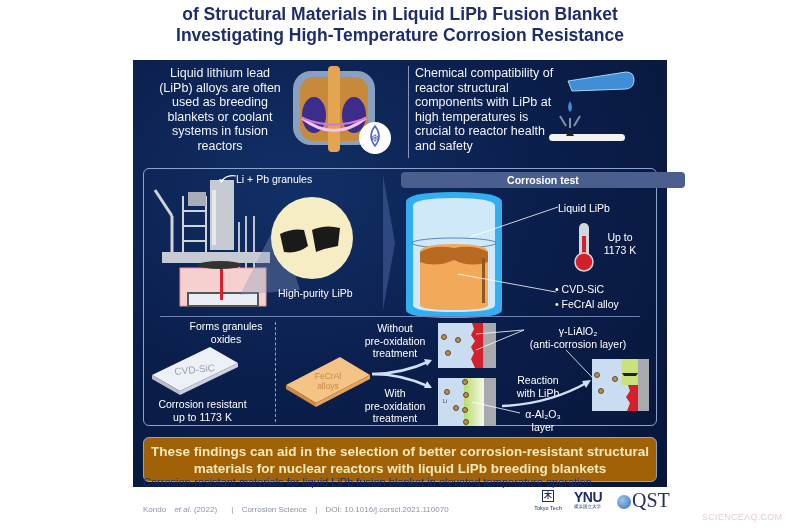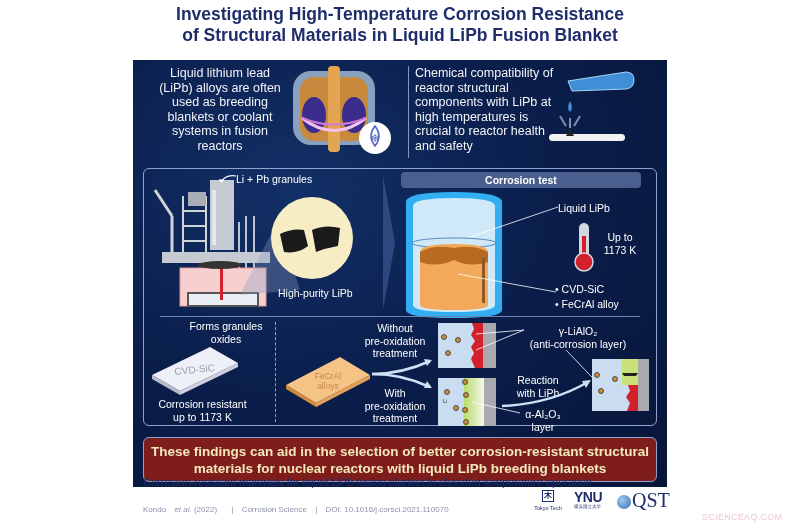--- a/index.html
+++ b/index.html
@@ -19,26 +19,26 @@
   .vdivider { position: absolute; left: 408px; top: 66px; width: 1px; height: 92px; background: #8a95b8; }
 
   .box { position: absolute; border: 1.5px solid #8ea2cf; border-radius: 6px; }
   .main-box { left: 143px; top: 168px; width: 514px; height: 258px; }
   .hdivider { position: absolute; left: 160px; top: 316px; width: 480px; height: 1px; background: #6f83b5; }
   .dash-divider { position: absolute; left: 275px; top: 322px; width: 0; height: 100px; border-left: 1px dashed #8ea2cf; }
 
   .label { position: absolute; color: #ffffff; font-size: 10.5px; line-height: 12.5px; }
   .label.center { text-align: center; }
 
-  .corrosion-header { position: absolute; left: 401px; top: 172px; width: 240px; height: 16px;
+  .corrosion-header { position: absolute; left: 401px; top: 172px; width: 284px; height: 16px;
     background: #4b5f8e; border-radius: 4px; color: #ffffff; font-weight: bold; font-size: 10.5px;
     text-align: center; line-height: 16px; }
 
   .conclusion { left: 143px; top: 437px; width: 514px; height: 45px;
-    background: #7f1d1d; text-align: center; color: #f3e9b8; font-weight: bold;
+    background: #a16207; text-align: center; color: #f3e9b8; font-weight: bold;
     font-size: 13.5px; line-height: 17px; padding-top: 5px; }
 
   .footer-title { position: absolute; left: 143px; top: 476px; color: #1f2d6b; font-weight: normal; font-size: 11px; }
   .footer-meta { position: absolute; left: 143px; top: 505px; color: #8b93a8; font-size: 8px; }
   .footer-meta span { margin-right: 6px; }
   .footer-meta i { font-style: italic; }
 
   .logo-tt { position: absolute; left: 533px; top: 490px; width: 30px; text-align: center; }
   .logo-tt .box-glyph { display: block; margin: 0 auto; width: 12px; height: 12px; border: 1.5px solid #1f2d6b;
     font-size: 8px; color: #1f2d6b; line-height: 9px; font-weight: bold; }
@@ -50,22 +50,22 @@
     background: radial-gradient(circle at 35% 35%, #9cc7ef, #3b6fb3); vertical-align: -2px; margin-right: 1px; }
 
   .watermark { position: absolute; left: 702px; top: 512px; color: #f0c9d1; font-size: 9px; letter-spacing: 0.3px; }
 
   svg { position: absolute; overflow: visible; }
 </style>
 </head>
 <body>
 
 <div class="title">
+  <div>of Structural Materials in Liquid LiPb Fusion Blanket</div>
   <div>Investigating High-Temperature Corrosion Resistance</div>
-  <div>of Structural Materials in Liquid LiPb Fusion Blanket</div>
 </div>
 
 <div class="panel"></div>
 
 <div class="intro-left">Liquid lithium lead (LiPb) alloys are often used as breeding blankets or coolant systems in fusion reactors</div>
 
 <svg style="left:290px; top:63px;" width="110" height="95" viewBox="0 0 110 95">
   <rect x="3" y="8" width="82" height="74" rx="18" fill="#8aa0bf"></rect>
   <rect x="10" y="14" width="68" height="64" rx="14" fill="#c78a3c"></rect>
   <rect x="38" y="3" width="12" height="86" rx="4" fill="#e4a552"></rect>

